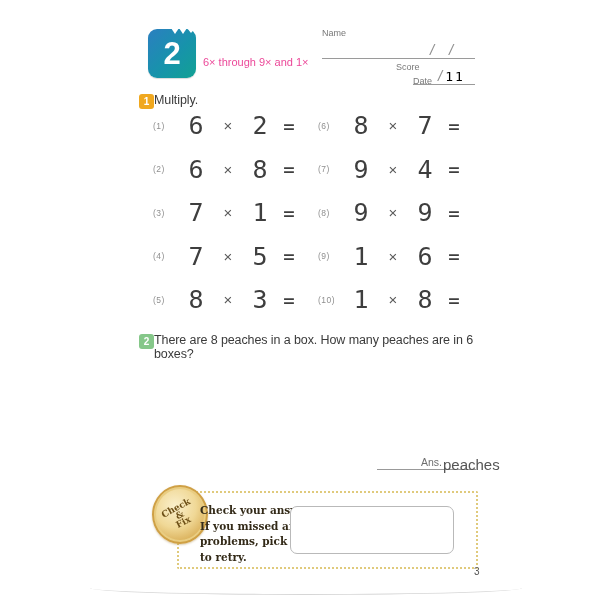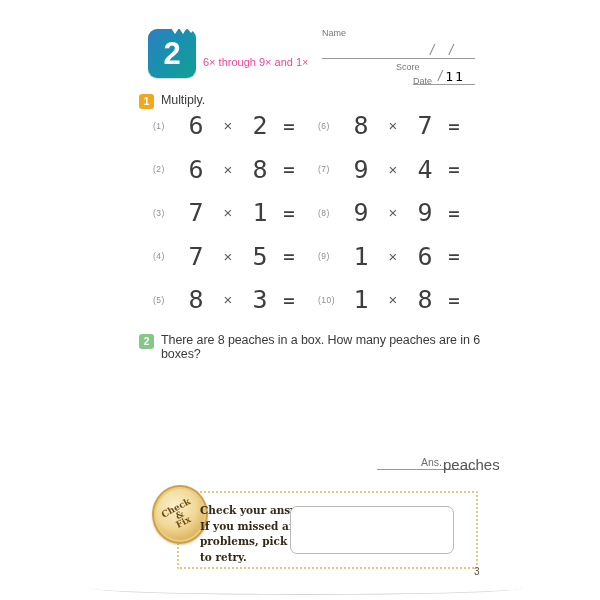--- a/index.html
+++ b/index.html
@@ -47,21 +47,21 @@
 
   
   .sec-head { position:absolute; display:flex; align-items:flex-start; }
   .s1-head { left:139px; top:93px; }
   .s2-head { left:139px; top:333px; width:345px; }
   .badge { flex:0 0 auto; width:15px; height:15px; border-radius:3px;
     color:#fff; font-size:10px; font-weight:bold; display:flex;
     align-items:center; justify-content:center; margin-top:1px; }
   .badge-yellow { background:#f0a81f; }
   .badge-green  { background:#85c789; }
-  .sec-text { margin-left:7px; font-size:12.5px; color:#3a3a3a;
+  .sec-text { font-size:12.5px; color:#3a3a3a;
     letter-spacing:-0.1px; }
 
   
   .problems { position:absolute; left:153px; top:104px; width:330px;
     display:grid; grid-template-columns:165px 165px;
     grid-template-rows:repeat(5,43.5px); grid-auto-flow:column; }
   .prob { display:flex; align-items:center; }
   .pnum { width:26px; font-size:8.5px; color:#8f8f8f; letter-spacing:0.5px; }
   .pa,.pb { width:34px; text-align:center;
     font-family:"DejaVu Sans Mono", monospace; font-size:25px; color:#3e3e3e; }

